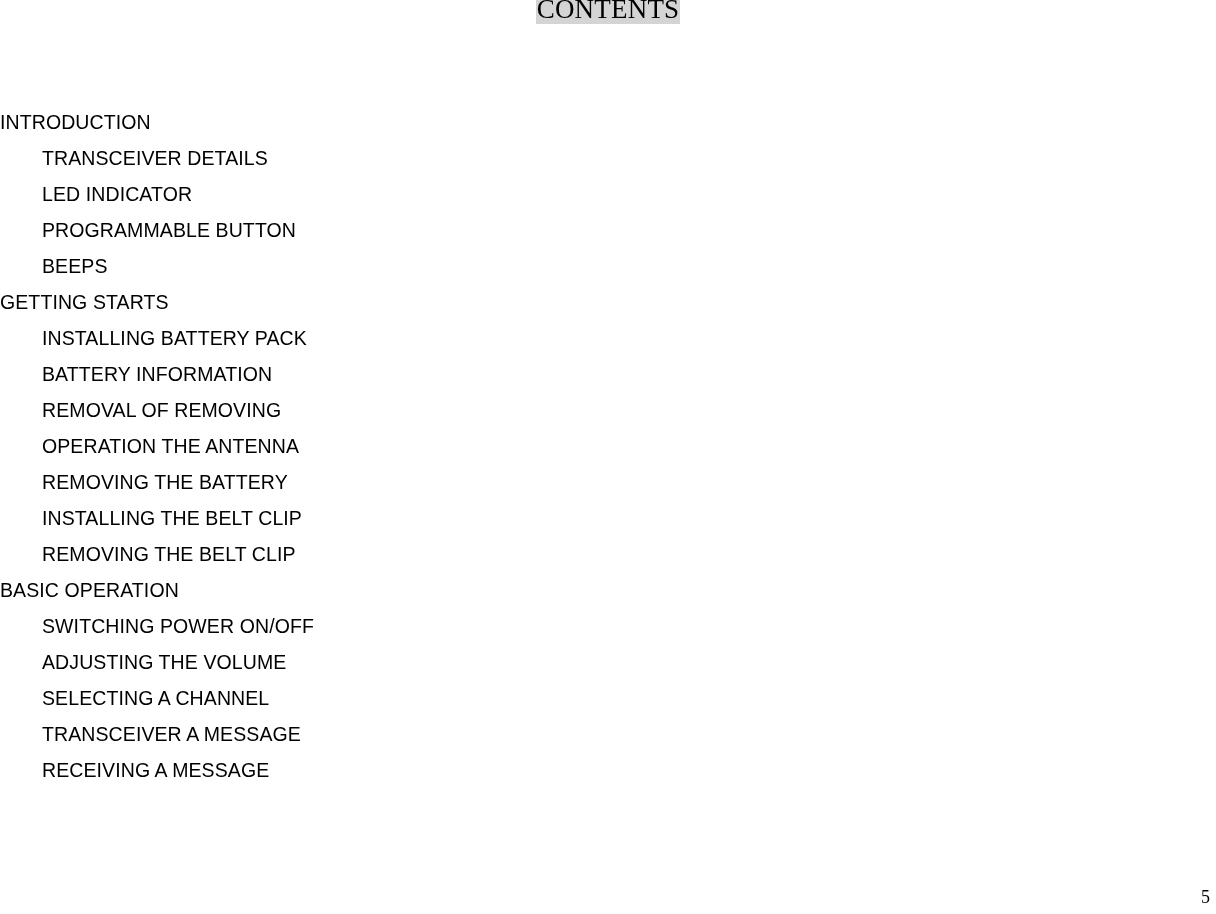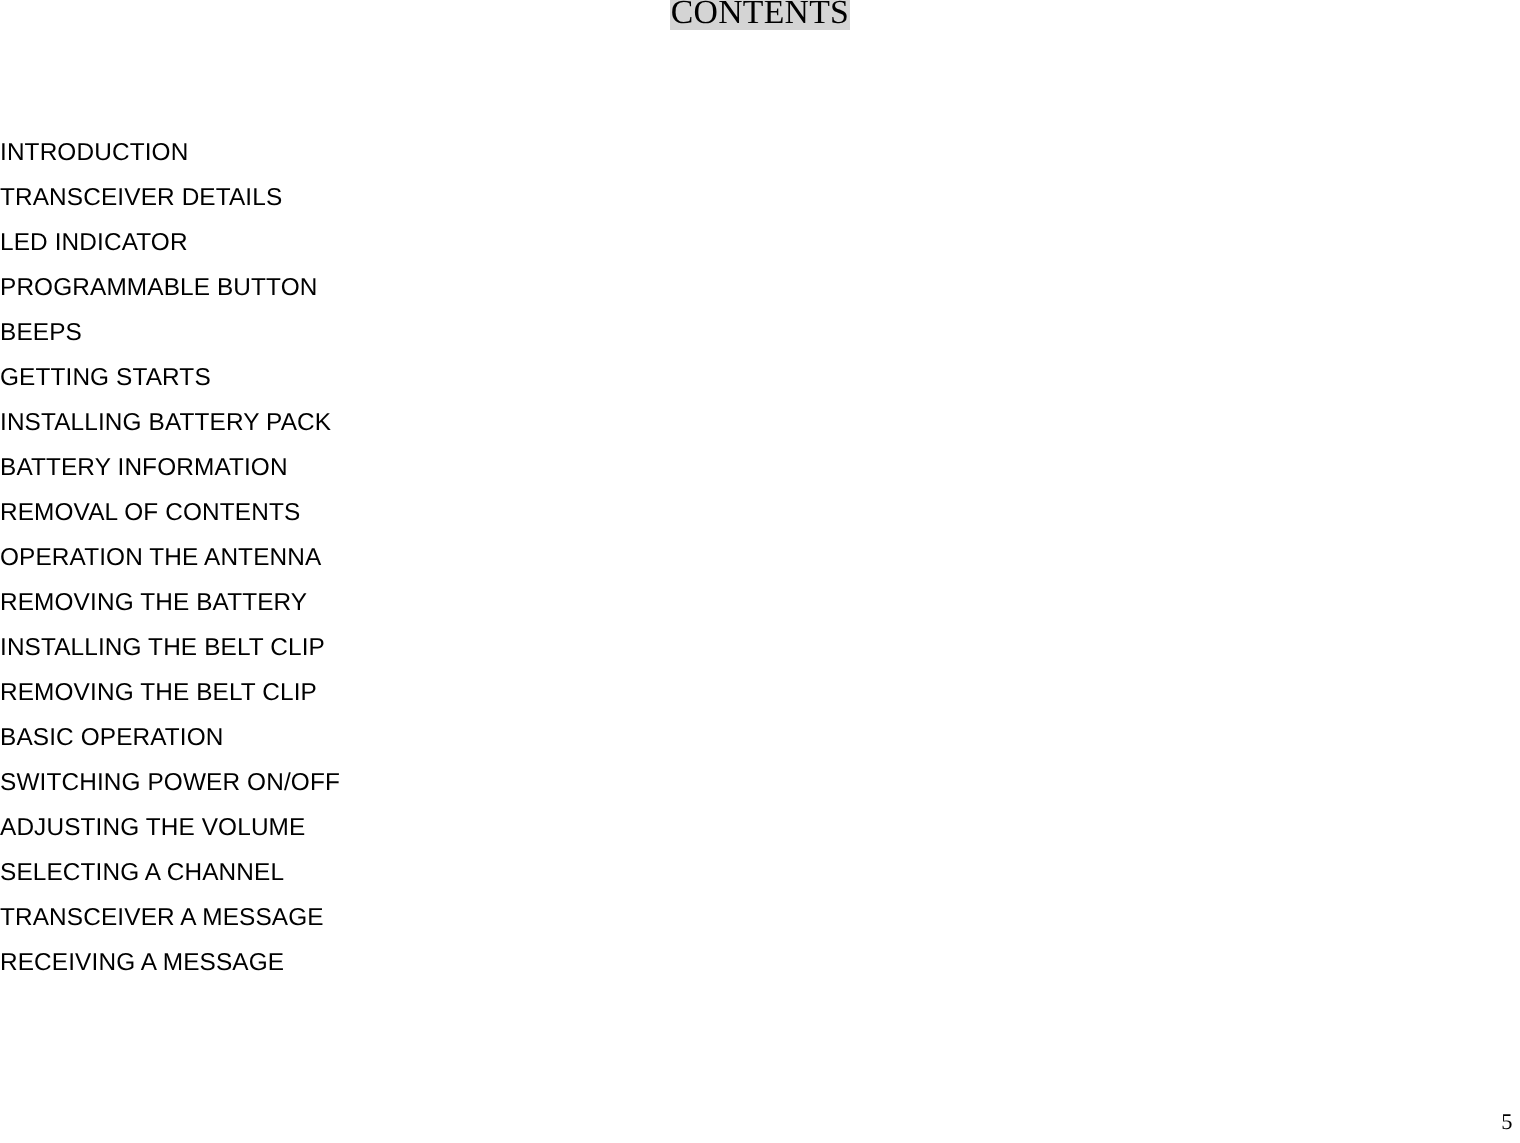--- a/index.html
+++ b/index.html
@@ -64,20 +64,21 @@
     font-size: 19.5px;
     font-weight: 400;
     color: #000000;
     white-space: nowrap;
     letter-spacing: 0.1px;
   }
   .toc-row.level-0 {
     padding-left: 0px;
   }
   .toc-row.level-1 {
+    padding-left: 42px;
   }
 
   
   .page-number {
     position: absolute;
     left: 0;
     top: 886px;
     width: 1210px;
     text-align: right;
     font-family: "Liberation Serif", "DejaVu Serif", serif;
@@ -97,21 +98,21 @@
 
   <div class="toc" id="toc-list">
       <div class="toc-row level-0">INTRODUCTION</div>
       <div class="toc-row level-1">TRANSCEIVER DETAILS</div>
       <div class="toc-row level-1">LED INDICATOR</div>
       <div class="toc-row level-1">PROGRAMMABLE BUTTON</div>
       <div class="toc-row level-1">BEEPS</div>
       <div class="toc-row level-0">GETTING STARTS</div>
       <div class="toc-row level-1">INSTALLING BATTERY PACK</div>
       <div class="toc-row level-1">BATTERY INFORMATION</div>
-      <div class="toc-row level-1">REMOVAL OF CONTENTS</div>
+      <div class="toc-row level-1">REMOVAL OF REMOVING</div>
       <div class="toc-row level-1">OPERATION THE ANTENNA</div>
       <div class="toc-row level-1">REMOVING THE BATTERY</div>
       <div class="toc-row level-1">INSTALLING THE BELT CLIP</div>
       <div class="toc-row level-1">REMOVING THE BELT CLIP</div>
       <div class="toc-row level-0">BASIC OPERATION</div>
       <div class="toc-row level-1">SWITCHING POWER ON/OFF</div>
       <div class="toc-row level-1">ADJUSTING THE VOLUME</div>
       <div class="toc-row level-1">SELECTING A CHANNEL</div>
       <div class="toc-row level-1">TRANSCEIVER A MESSAGE</div>
       <div class="toc-row level-1">RECEIVING A MESSAGE</div>

